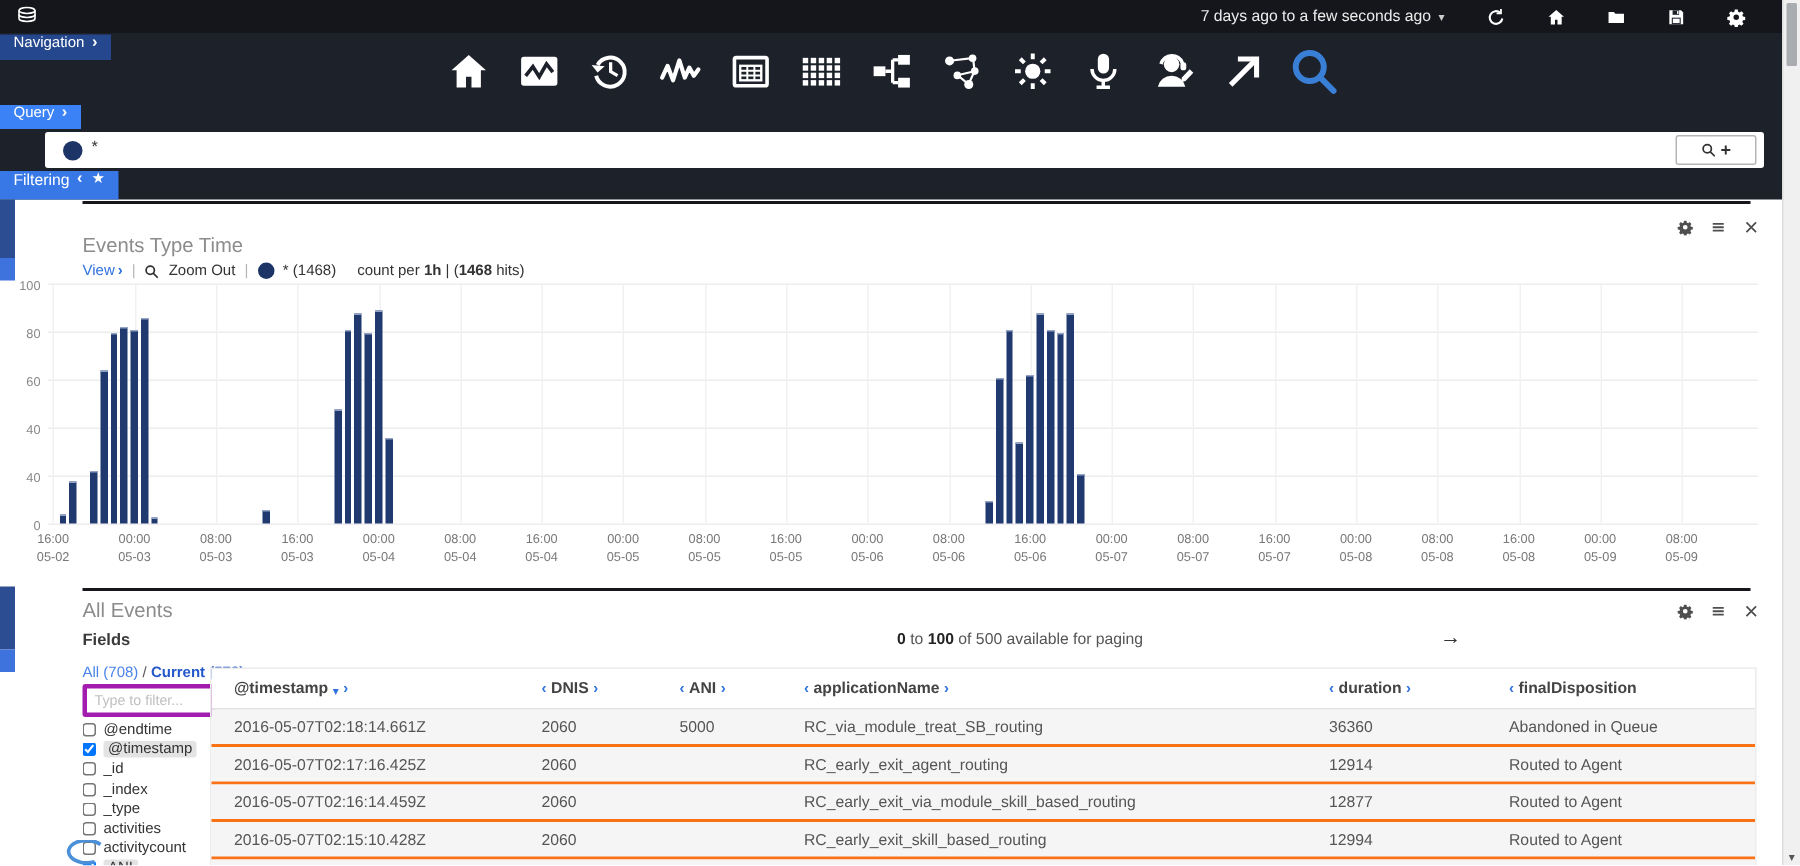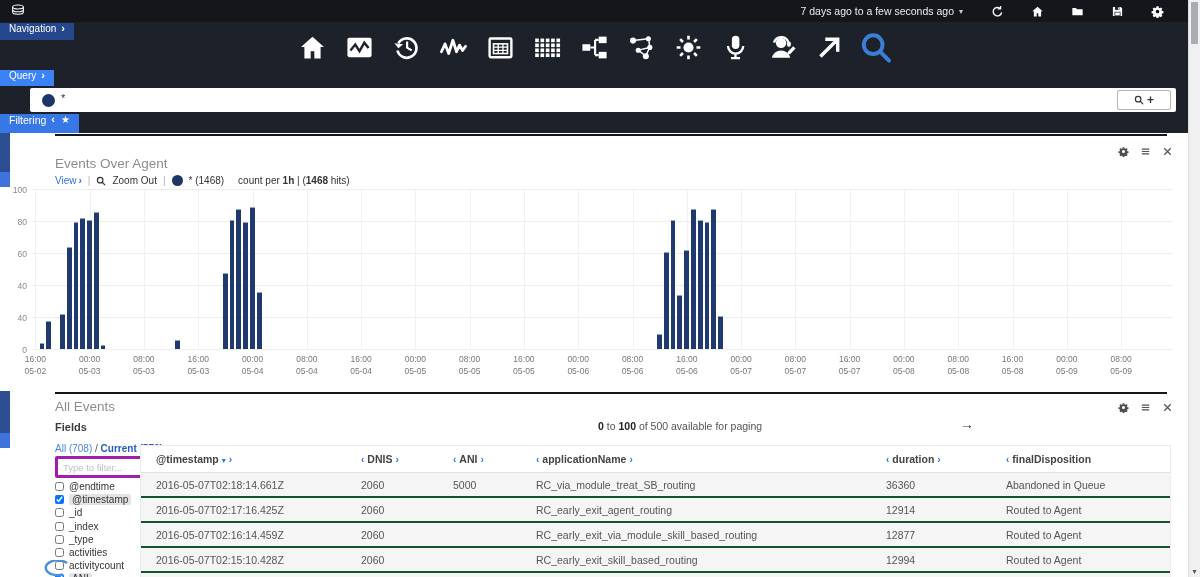--- a/index.html
+++ b/index.html
@@ -86,21 +86,21 @@
   .paging{position:absolute;left:598px;top:420px;font-size:10.5px;color:#555}
   .paging b{color:#222}
   .paging-arrow{position:absolute;left:960px;top:416px;font-size:14px;color:#333;cursor:pointer}
   
   .etable{position:absolute;left:140px;top:445px;width:1031px;border:1px solid #ececec;border-bottom:none;box-sizing:border-box}
   .thead,.trow{display:grid;grid-template-columns:205px 92px 83px 350px 120px 1fr;align-items:center}
   .thead{height:26px;background:#fff;border-bottom:1px solid #e0e0e0}
   .hcell{display:flex;align-items:center;gap:3px;padding-left:15px;font-size:10.5px;font-weight:bold;color:#444;cursor:pointer;white-space:nowrap}
   .chv{color:#2f72e0;font-weight:bold;font-size:10px}
   .srt{font-size:8px;position:relative;top:1px}
-  .trow{height:23px;background:#f5f5f5;border-bottom:2px solid #14532d}
+  .trow{height:23px;background:#f5f5f5;border-bottom:2px solid #f97316}
   .trow.partial{height:10px}
   .tcell{padding-left:15px;font-size:10.5px;color:#555;white-space:nowrap;overflow:hidden}
 </style>
 </head>
 <body>
 
 <div class="page">
 
   <div class="dark">
     <div class="topbar">
@@ -281,21 +281,21 @@
     <div class="tab filter-tab">
       <span>Filtering</span>
       <span class="chev">‹</span>
       <span class="star">★</span>
     </div>
   </div>
 
   <div class="strip strip1a"></div>
   <div class="strip strip1b"></div>
   <div class="panel-line" style="top:134px"></div>
-  <div class="panel-title" style="top:156px">Events Over Agent</div>
+  <div class="panel-title" style="top:156px">Events Type Time</div>
   <div class="panel-icons" id="events-controls" style="top:146px">
       <span class="p-icon">
         <svg viewBox="0 0 24 24" fill="currentColor">
           <path fill-rule="evenodd" d="M10.2 2.5h3.6l.5 2.7 1.9.8 2.2-1.5 2.6 2.6-1.5 2.2.8 1.9 2.7.5v3.6l-2.7.5-.8 1.9 1.5 2.2-2.6 2.6-2.2-1.5-1.9.8-.5 2.7h-3.6l-.5-2.7-1.9-.8-2.2 1.5-2.6-2.6 1.5-2.2-.8-1.9-2.7-.5v-3.6l2.7-.5.8-1.9-1.5-2.2 2.6-2.6 2.2 1.5 1.9-.8zM12 8.6a3.4 3.4 0 1 0 0 6.8 3.4 3.4 0 0 0 0-6.8z"></path>
         </svg>
       </span>
       <span class="p-icon">
         <svg viewBox="0 0 24 24" fill="none" stroke="currentColor" stroke-width="2.6">
           <path d="M4 7h16M4 12h16M4 17h16"></path>
         </svg>

